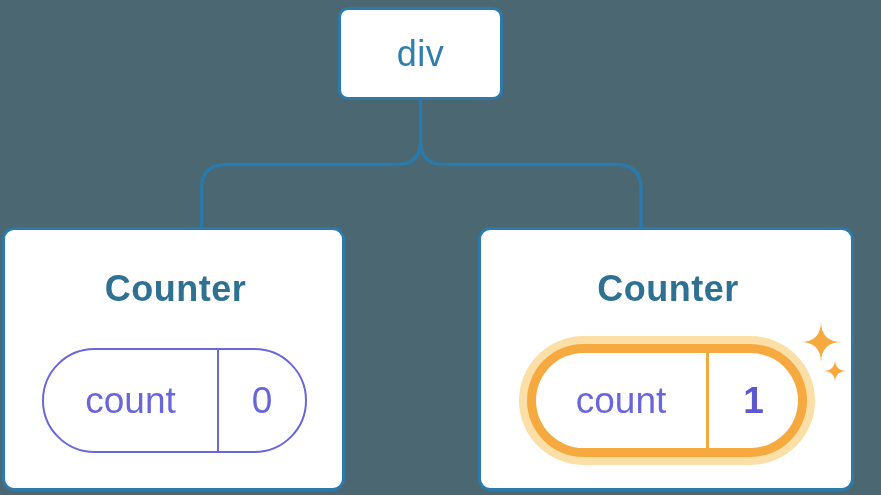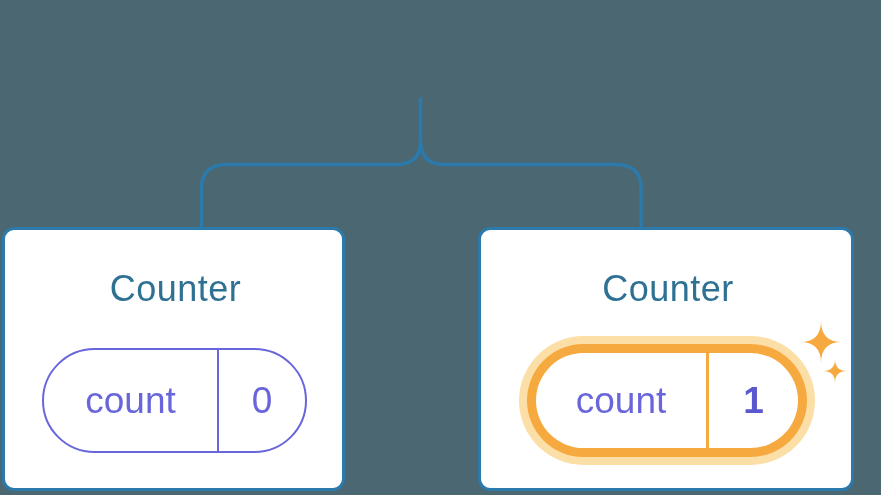--- a/index.html
+++ b/index.html
@@ -32,21 +32,21 @@
   .card{
     position:absolute;top:227px;height:264px;
     background:var(--card-bg,#fff);
     border:3px solid var(--stroke-blue,#2B7AAB);
     border-radius:12px;box-sizing:border-box;
   }
   .card.left{left:2px;width:343px;}
   .card.right{left:478px;width:376px;}
   .card-title{
     position:absolute;top:38px;left:4px;right:0;
-    text-align:center;font-size:36px;font-weight:400;
+    text-align:center;font-size:36px;font-weight:700;
     color:var(--title-text,#2E7193);letter-spacing:0.5px;
   }
   
   .pill{
     position:absolute;left:37px;top:118px;width:265px;height:105px;
     border:2px solid var(--purple,#6966DB);
     border-radius:60px;box-sizing:border-box;
     display:flex;align-items:stretch;overflow:hidden;
     background:var(--card-bg,#fff);
   }
@@ -89,20 +89,23 @@
 <body>
 
 <div class="canvas">
 
   <svg class="connector" viewBox="0 0 881 495" aria-hidden="true">
     <path d="M420.5 99 V141
              M420.5 141 Q420.5 164.5 396 164.5 H226 Q201.5 164.5 201.5 189 V228
              M420.5 141 Q420.5 164.5 445 164.5 H616.5 Q641 164.5 641 189 V228"></path>
   </svg>
 
+  <div class="node-div">
+    <span class="label">div</span>
+  </div>
 
   <div class="card left">
     <div class="card-title">Counter</div>
     <div class="pill">
       <div class="seg-key">count</div>
       <div class="divider"></div>
       <div class="seg-val">0</div>
     </div>
   </div>
 

